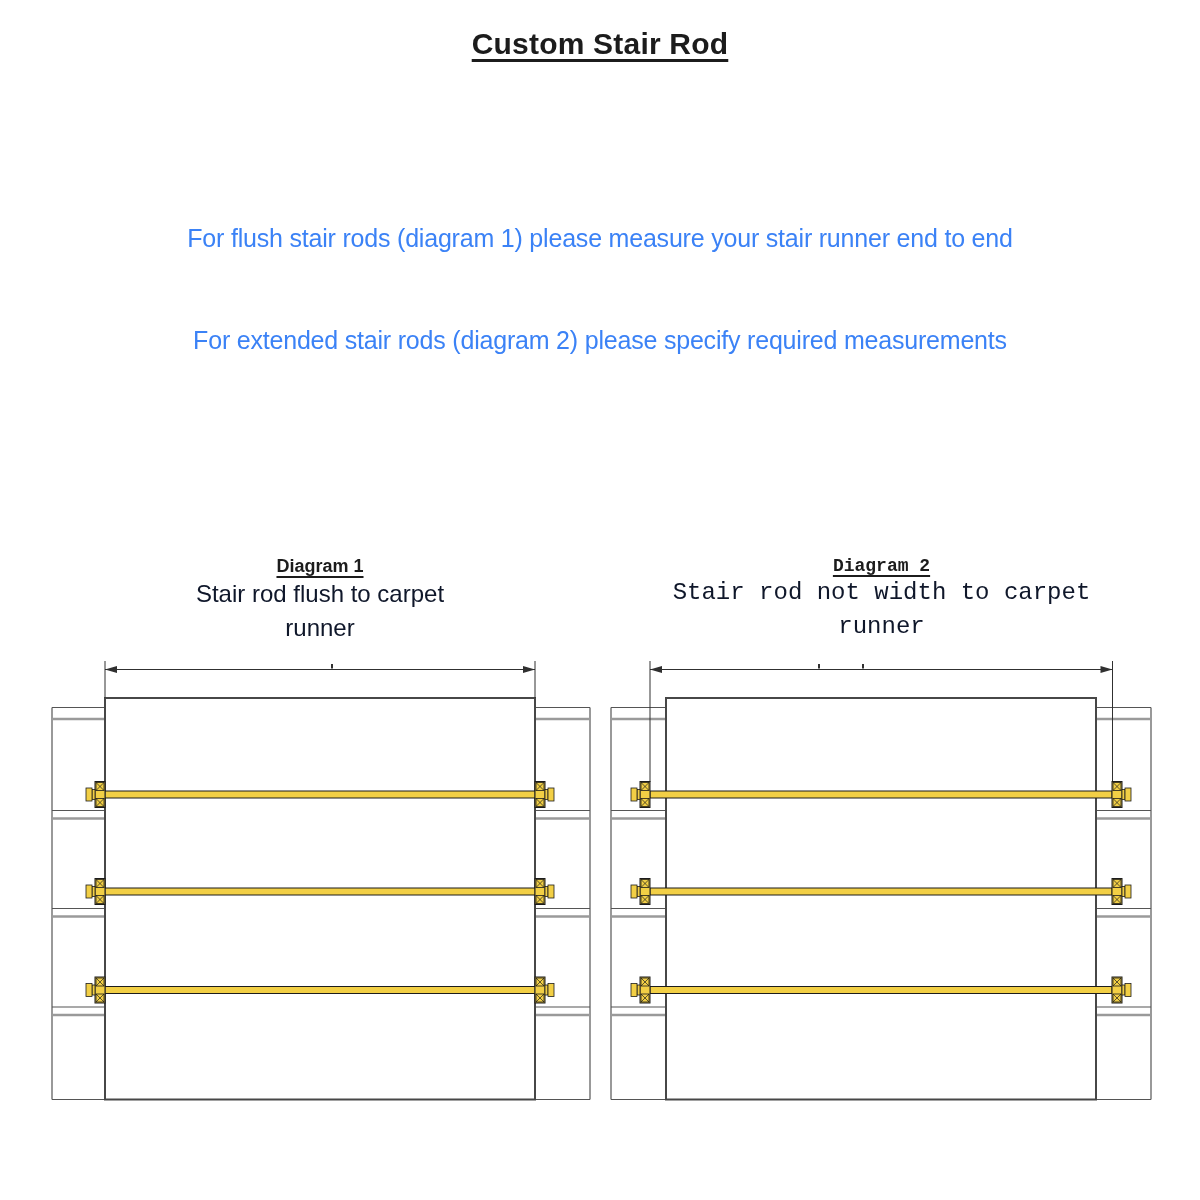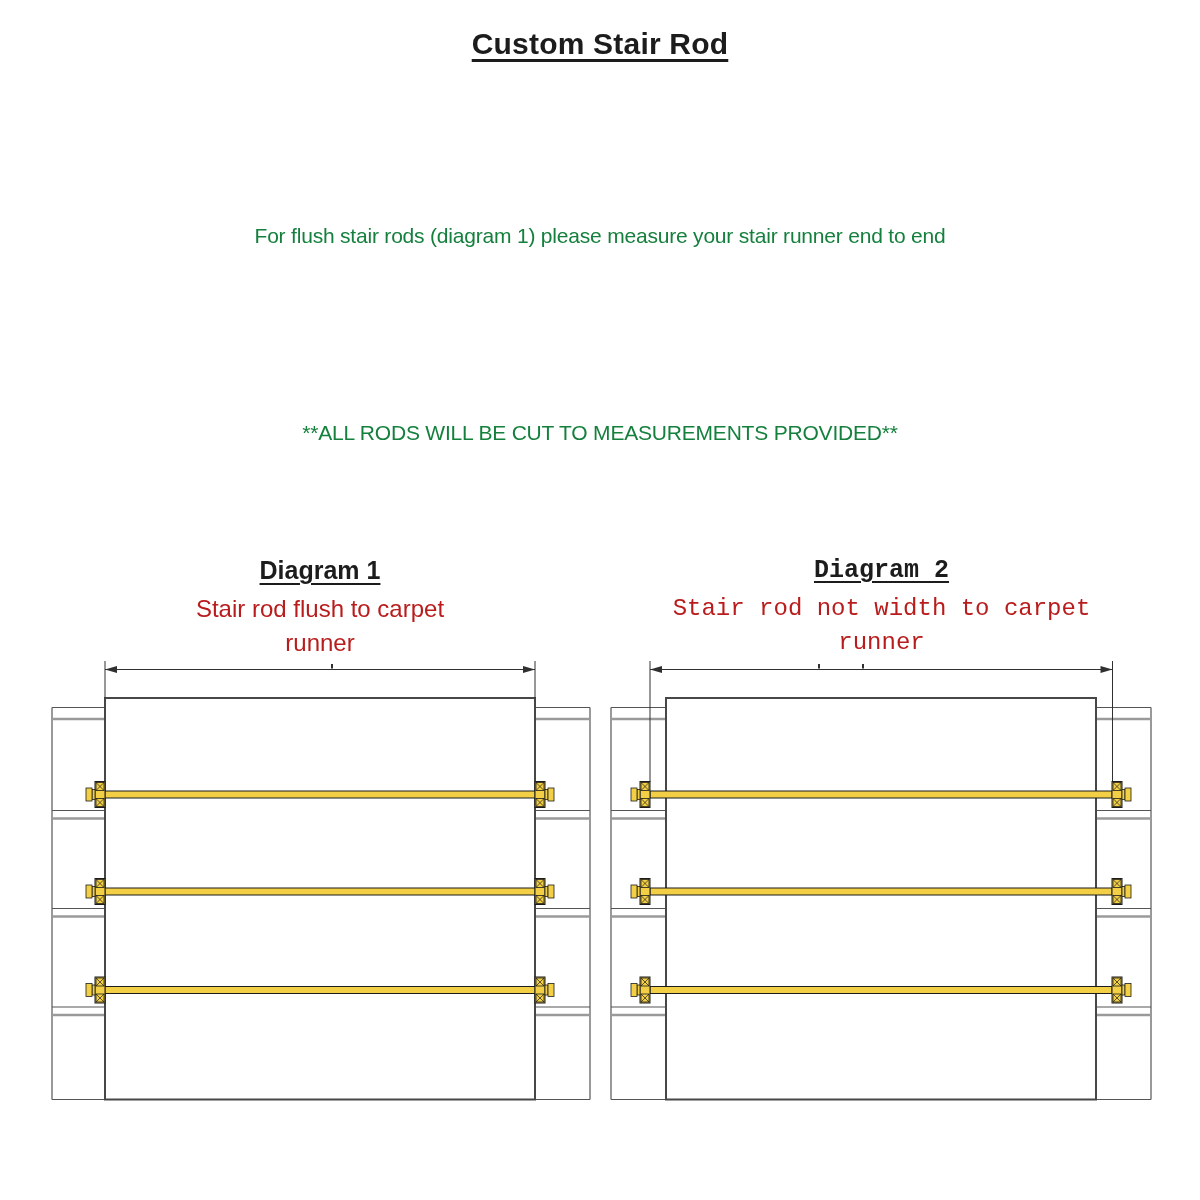--- a/index.html
+++ b/index.html
@@ -6,45 +6,45 @@
   #canvas{
     position:relative;width:1200px;height:1200px;background:#ffffff;overflow:hidden;
     font-family:"Liberation Sans","DejaVu Sans",sans-serif;color:#1c1c1c;
   }
   .abs{position:absolute;left:0;width:1200px;text-align:center;margin:0;}
   #title{
     top:27px;font-size:30px;font-weight:700;letter-spacing:.2px;
     text-decoration:underline;text-decoration-thickness:2.5px;text-underline-offset:5px;
   }
   #subtitle{top:110px;font-size:30px;font-weight:700;letter-spacing:.2px;}
-  .bodytext{font-size:21px;font-weight:400;color:#15803d;letter-spacing:-0.2px;}
+  .bodytext{font-size:25px;font-weight:400;color:#3b82f6;letter-spacing:-0.2px;}
   #instr1{top:224px;}
   #instr2{top:326px;}
   #notice{top:421px;}
   .dlabel{position:absolute;top:556px;text-align:center;}
   #dlabel1{left:40px;width:560px;}
   #dlabel2{left:600px;width:563px;font-family:Liberation Mono, monospace;}
   .dtitle{
-    font-size:25px;font-weight:700;display:block;margin:0 0 7px 0;
+    font-size:18px;font-weight:700;display:block;margin:0 0 0 0;
     text-decoration:underline;text-decoration-thickness:2px;text-underline-offset:4px;
   }
-  .dcap{font-size:24px;font-weight:400;color:#b91c1c;line-height:34px;}
+  .dcap{font-size:24px;font-weight:400;color:#0f172a;line-height:34px;}
   .dsvg{position:absolute;}
   #svg-d1{left:40px;top:650px;width:560px;height:460px;}
   #svg-d2{left:600px;top:650px;width:570px;height:460px;}
 </style>
 </head>
 <body>
 
 <div id="canvas">
 
   <h1 id="title" class="abs">Custom Stair Rod</h1>
 
   <p id="instr1" class="abs bodytext">For flush stair rods (diagram 1) please measure your stair runner end to end</p>
-  <p id="notice" class="abs bodytext">**ALL RODS WILL BE CUT TO MEASUREMENTS PROVIDED**</p>
+  <p id="instr2" class="abs bodytext">For extended stair rods (diagram 2) please specify required measurements</p>
 
   <div id="dlabel1" class="dlabel">
     <span class="dtitle">Diagram 1</span>
     <div class="dcap">Stair rod flush to carpet</div>
     <div class="dcap">runner</div>
   </div>
 
   <div id="dlabel2" class="dlabel">
     <span class="dtitle">Diagram 2</span>
     <div class="dcap">Stair rod not width to carpet</div>

